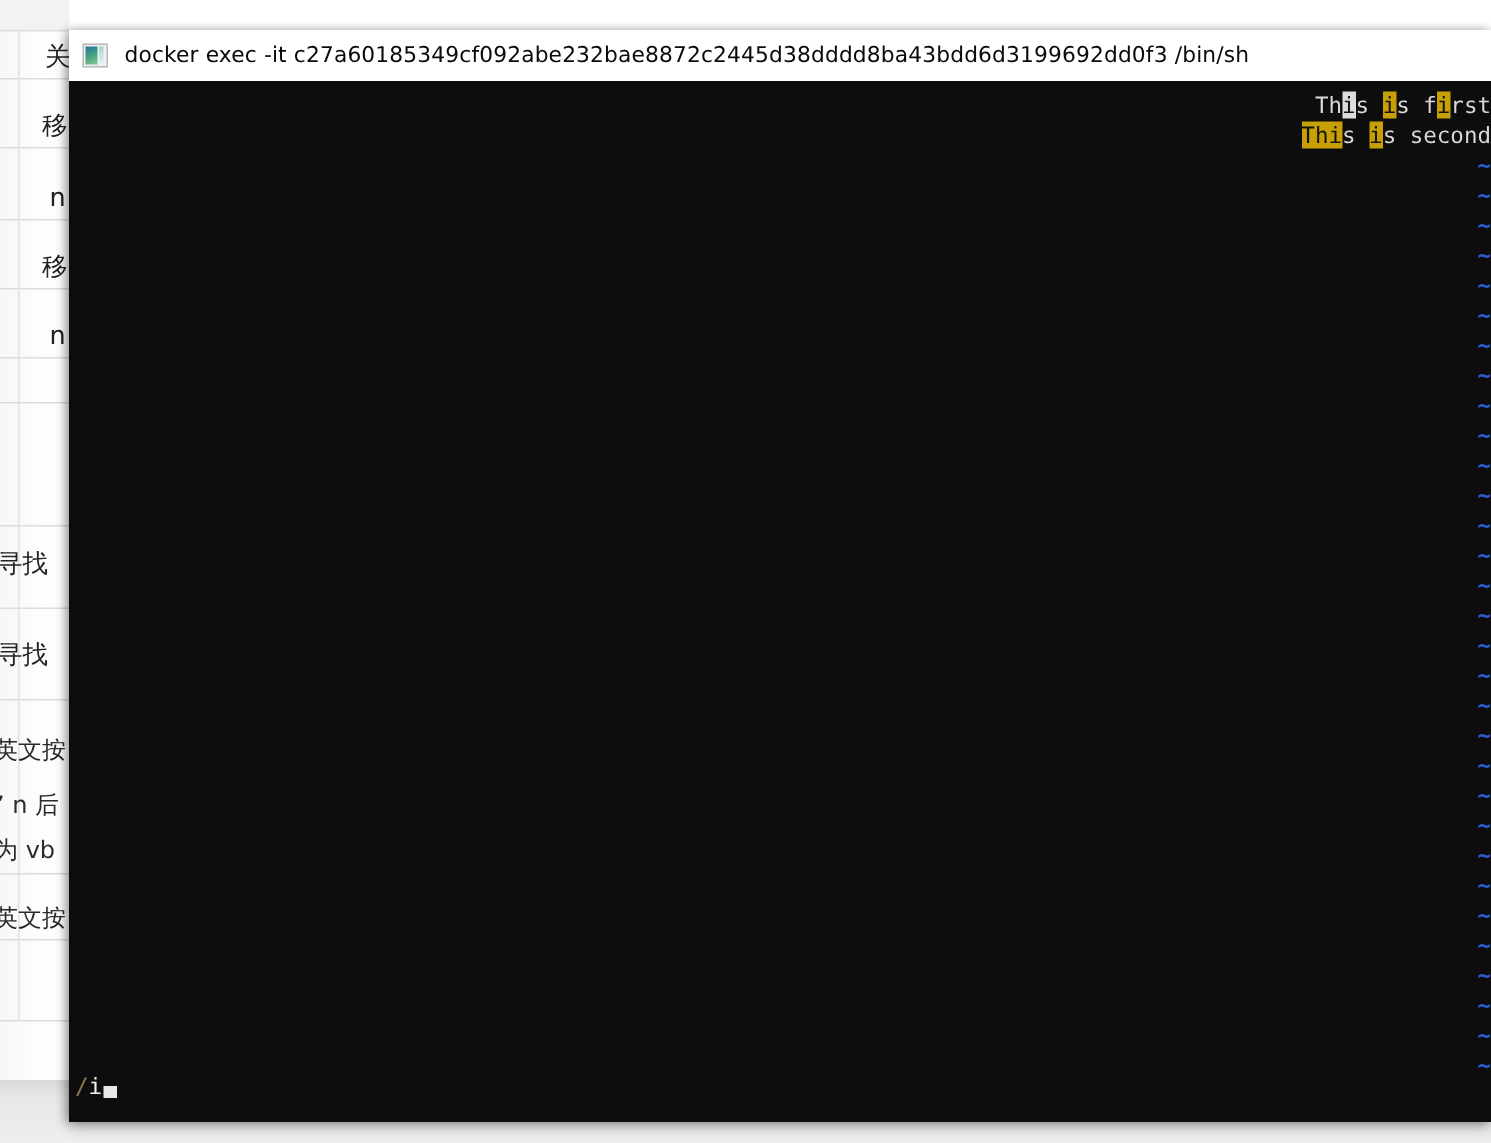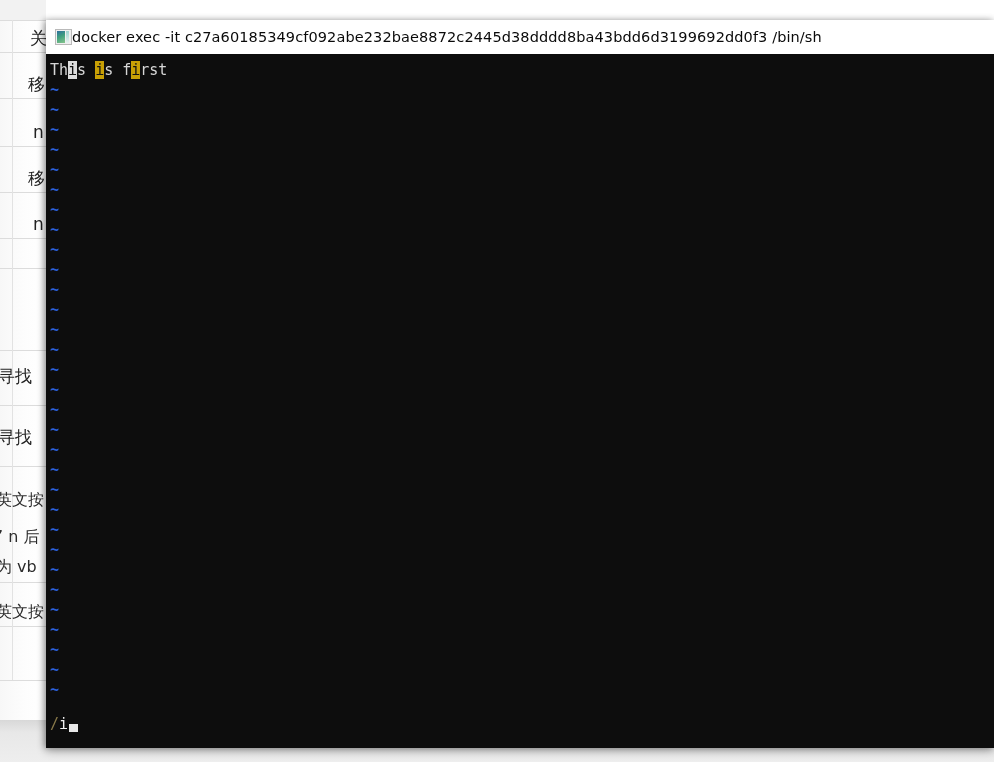--- a/index.html
+++ b/index.html
@@ -104,20 +104,21 @@
     width: 8px; height: 12px;
     background: linear-gradient(155deg, #2f6f9f 0%, #3f9f7f 45%, #86c58c 100%);
   }
   #app-icon .icon-right {
     position: absolute;
     left: 10px; top: 1px;
     width: 3px; height: 12px;
     background: linear-gradient(to bottom, #9fd4cf 0%, #e7f3f1 100%);
   }
   #title-text {
+    margin-left: 11px;
     font-family: "DejaVu Sans", sans-serif;
     font-size: 14.5px;
     color: #0a0a0a;
     white-space: nowrap;
     letter-spacing: 0.1px;
   }
 
   
   #term-body {
     position: relative;
@@ -127,20 +128,21 @@
     overflow: hidden;
     font-family: "DejaVu Sans Mono", monospace;
     font-size: 15px;
     line-height: 20px;
   }
   .term-line {
     height: 20px;
     white-space: pre;
     color: #d7d7d7;
     padding-left: 2px;
+    text-align: right;
   }
   .tilde {
     color: #2b5fd9;
     font-weight: bold;
   }
   .hl-search {
     background: #c8a005;
     color: #121212;
   }
   .hl-current {
@@ -222,20 +224,21 @@
         <div class="icon-left"></div>
         <div class="icon-right"></div>
       </div>
       <div id="title-text">docker  exec -it c27a60185349cf092abe232bae8872c2445d38dddd8ba43bdd6d3199692dd0f3 /bin/sh</div>
     </div>
 
     <div id="term-body">
 
       <div id="term-lines">
           <div class="term-line"><span>Th</span><span class="hl-current">i</span><span>s </span><span class="hl-search">i</span><span>s f</span><span class="hl-search">i</span><span>rst</span></div>
+          <div class="term-line"><span class="hl-search">Th</span><span class="hl-search">i</span><span>s </span><span class="hl-search">i</span><span>s second</span></div>
           <div class="term-line"><span class="tilde">~</span></div>
           <div class="term-line"><span class="tilde">~</span></div>
           <div class="term-line"><span class="tilde">~</span></div>
           <div class="term-line"><span class="tilde">~</span></div>
           <div class="term-line"><span class="tilde">~</span></div>
           <div class="term-line"><span class="tilde">~</span></div>
           <div class="term-line"><span class="tilde">~</span></div>
           <div class="term-line"><span class="tilde">~</span></div>
           <div class="term-line"><span class="tilde">~</span></div>
           <div class="term-line"><span class="tilde">~</span></div>

